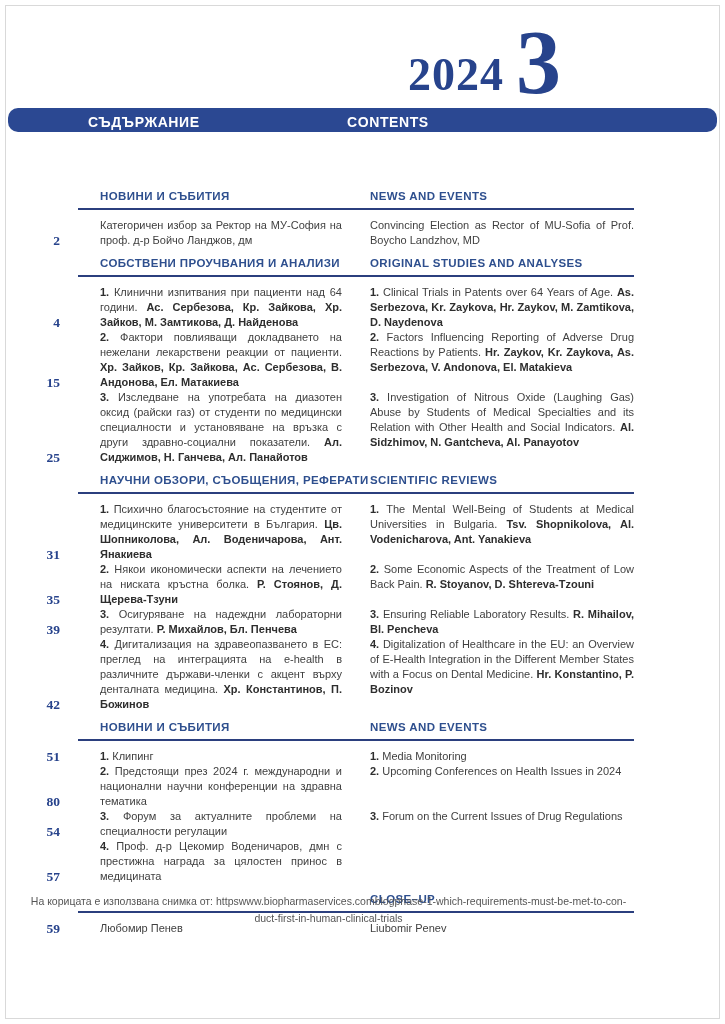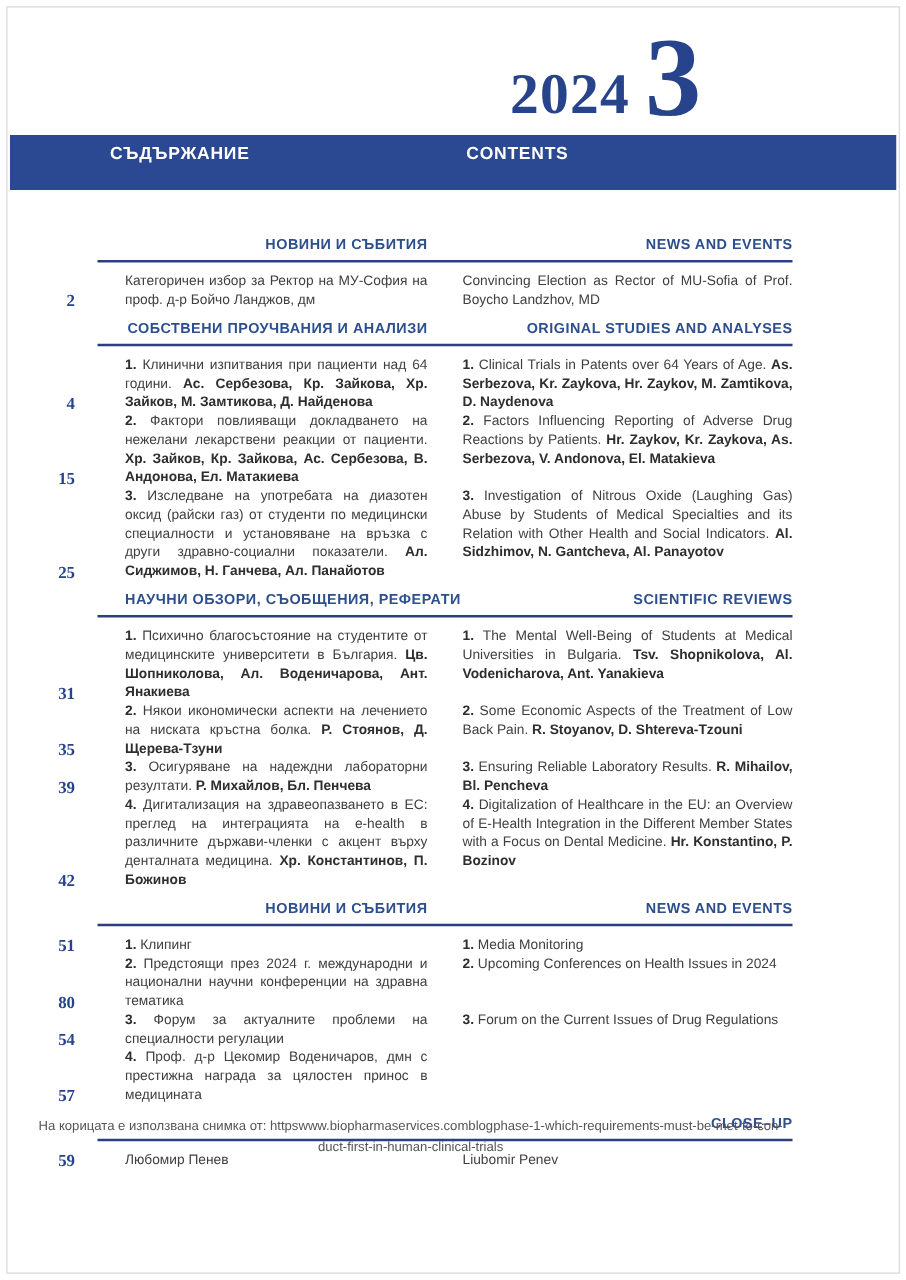--- a/index.html
+++ b/index.html
@@ -3,28 +3,28 @@
 <meta charset="utf-8">
 <style>
   html,body{margin:0;padding:0;background:#ffffff;}
   body{width:725px;height:1024px;font-family:"Liberation Sans",sans-serif;}
   .page{position:relative;width:725px;height:1024px;background:#fff;overflow:hidden;}
   .frame{position:absolute;left:5px;top:5px;right:5px;bottom:5px;border:1px solid #d9d9d9;pointer-events:none;}
   .year{position:absolute;left:408px;top:52px;font-family:"Liberation Serif",serif;font-weight:bold;
         font-size:46px;color:var(--brand_navy,#27438c);letter-spacing:1px;line-height:1;}
   .issue{position:absolute;left:516px;top:18px;font-family:"Liberation Serif",serif;font-weight:bold;
         font-size:90px;color:var(--brand_navy,#27438c);line-height:1;}
-  .bar{position:absolute;left:8px;right:8px;top:108px;height:44px;background:var(--bar_blue,#2b4892);}
+  .bar{position:absolute;left:8px;right:8px;top:108px;height:24px;background:var(--bar_blue,#2b4892);border-radius:10px;}
   .bar span{position:absolute;top:0;line-height:28px;color:#ffffff;font-weight:bold;font-size:14px;letter-spacing:0.6px;}
   .bar .bar-bg{left:80px;}
-  .bar .bar-en{left:365px;}
+  .bar .bar-en{left:339px;}
   .content{position:absolute;left:0;top:190px;width:636px;}
   .section{margin-bottom:9px;}
   .sec-head,.item{display:grid;grid-template-columns:60px 40px 242px 28px 264px;}
-  .sec-head{height:16px;margin-bottom:2px;text-align:right;}
+  .sec-head{height:16px;margin-bottom:2px;}
   .h-bg{grid-column:3;}
   .h-en{grid-column:5;}
   .h-bg,.h-en{font-size:11.5px;font-weight:bold;color:var(--heading_blue,#2e4f8e);letter-spacing:0.4px;white-space:nowrap;}
   .rule{height:2px;background:var(--rule_navy,#2b3f7e);margin-left:78px;width:556px;margin-bottom:8px;}
   .i-num{grid-column:1;align-self:end;text-align:right;font-family:"Liberation Serif",serif;font-weight:bold;
          font-size:13.5px;color:var(--brand_navy,#27438c);line-height:15px;}
   .i-bg{grid-column:3;}
   .i-en{grid-column:5;}
   .i-bg,.i-en{font-size:11px;line-height:15px;color:var(--body_text,#3f3f3f);text-align:justify;}
   .i-bg b,.i-en b{color:#2e2e2e;}

